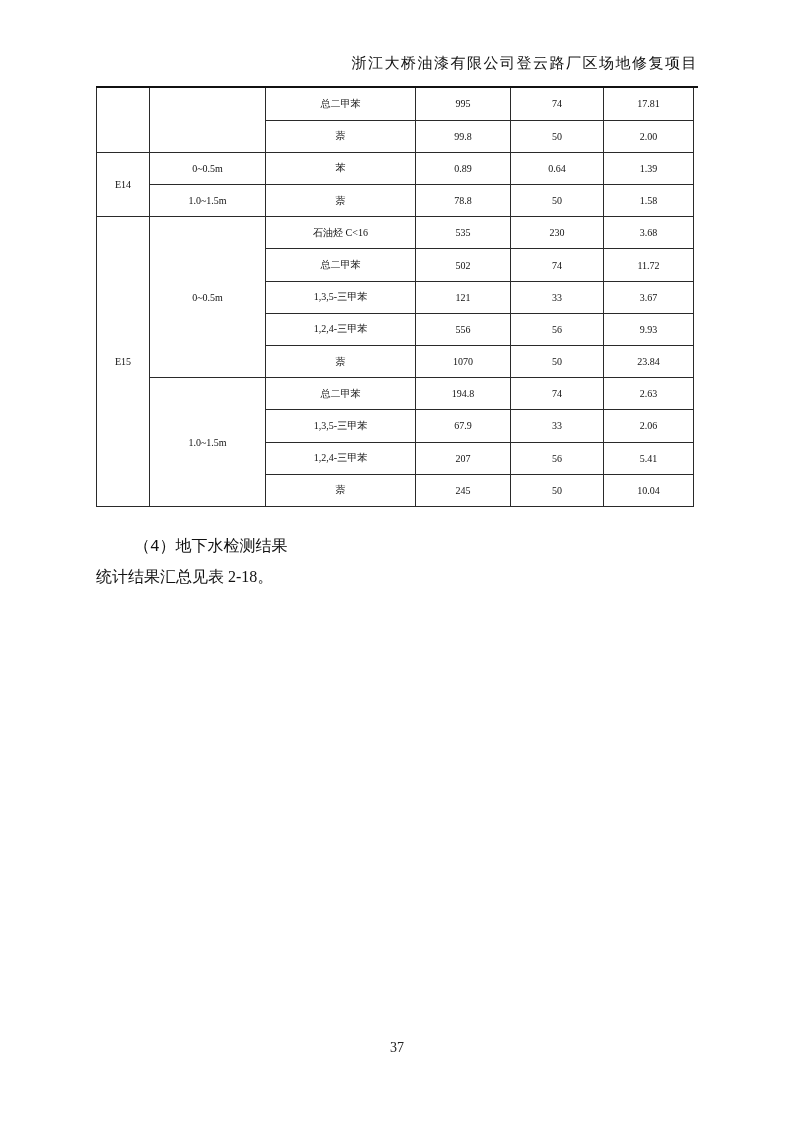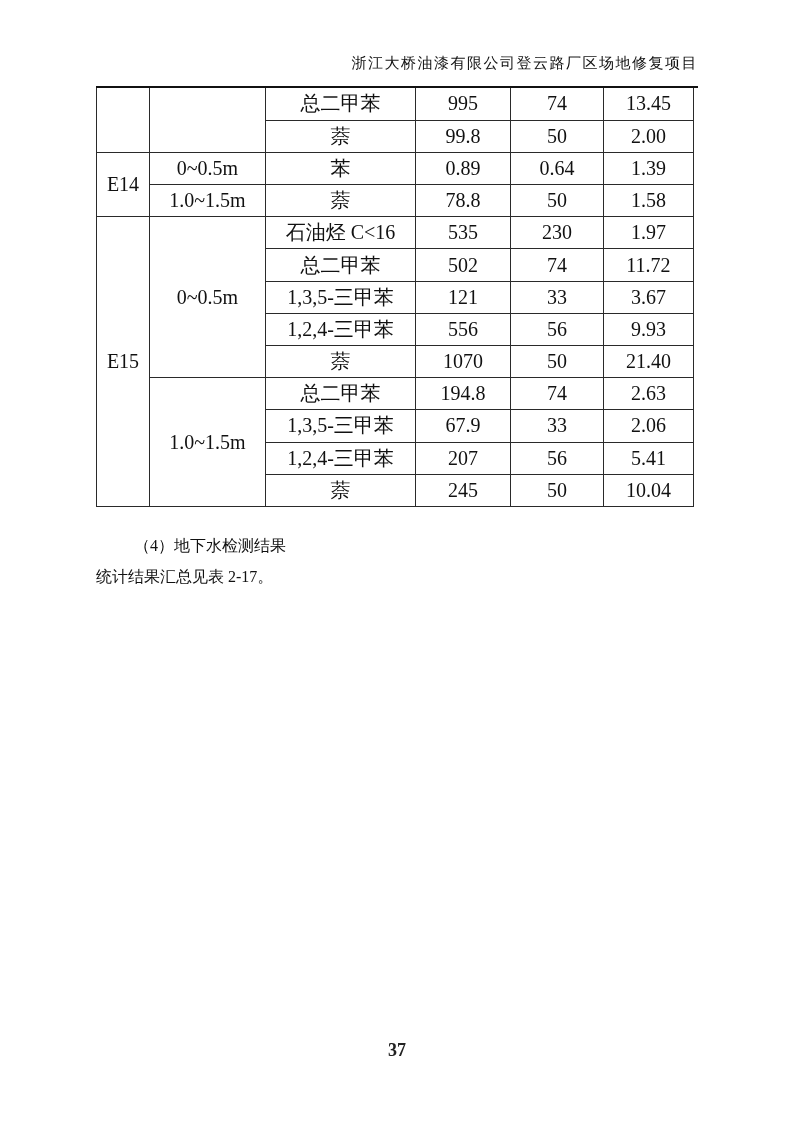--- a/index.html
+++ b/index.html
@@ -39,35 +39,36 @@
     top: 88px;
     left: 96px;
     width: 597px;
     border-collapse: collapse;
     table-layout: fixed;
   }
   table.results td {
     border: 1px solid #2a2a2a;
     text-align: center;
     vertical-align: middle;
-    font-size: 20px;
+    font-size: 10px;
     padding: 0;
     color: #111;
     overflow: hidden;
   }
   table.results tr { height: 32.2px; }
   table.results tr.first-row td { border-top: none; }
   .section-heading {
     position: absolute;
     top: 536px;
     left: 96px;
     width: 602px;
     padding-left: 38px;
     font-size: 16px;
     color: #111;
+    font-family: Liberation Mono, monospace;
   }
   .paragraph {
     position: absolute;
     top: 561px;
     left: 96px;
     width: 602px;
     font-size: 16px;
     line-height: 32px;
     color: #111;
   }
@@ -77,23 +78,22 @@
     text-align: justify;
     text-align-last: justify;
     text-justify: inter-ideograph;
   }
   .page-number {
     position: absolute;
     top: 1040px;
     left: 0;
     width: 100%;
     text-align: center;
-    font-size: 18px;
+    font-size: 14px;
     color: #222;
-    font-weight: bold;
   }
 </style>
 </head>
 <body>
 
 <div class="page">
 
   <div class="header-title">浙江大桥油漆有限公司登云路厂区场地修复项目</div>
   <div class="header-rule"></div>
 
@@ -106,21 +106,21 @@
       <col style="width:93px">
       <col style="width:90px">
     </colgroup>
     <tbody>
       <tr class="first-row">
         <td rowspan="2"></td>
         <td rowspan="2"></td>
         <td>总二甲苯</td>
         <td>995</td>
         <td>74</td>
-        <td>13.45</td>
+        <td>17.81</td>
       </tr>
       <tr>
         <td>萘</td>
         <td>99.8</td>
         <td>50</td>
         <td>2.00</td>
       </tr>
       <tr>
         <td rowspan="2">E14</td>
         <td>0~0.5m</td>
@@ -135,21 +135,21 @@
         <td>78.8</td>
         <td>50</td>
         <td>1.58</td>
       </tr>
       <tr>
         <td rowspan="9">E15</td>
         <td rowspan="5">0~0.5m</td>
         <td>石油烃 C&lt;16</td>
         <td>535</td>
         <td>230</td>
-        <td>1.97</td>
+        <td>3.68</td>
       </tr>
       <tr>
         <td>总二甲苯</td>
         <td>502</td>
         <td>74</td>
         <td>11.72</td>
       </tr>
       <tr>
         <td>1,3,5-三甲苯</td>
         <td>121</td>
@@ -159,21 +159,21 @@
       <tr>
         <td>1,2,4-三甲苯</td>
         <td>556</td>
         <td>56</td>
         <td>9.93</td>
       </tr>
       <tr>
         <td>萘</td>
         <td>1070</td>
         <td>50</td>
-        <td>21.40</td>
+        <td>23.84</td>
       </tr>
       <tr>
         <td rowspan="4">1.0~1.5m</td>
         <td>总二甲苯</td>
         <td>194.8</td>
         <td>74</td>
         <td>2.63</td>
       </tr>
       <tr>
         <td>1,3,5-三甲苯</td>
@@ -192,18 +192,18 @@
         <td>245</td>
         <td>50</td>
         <td>10.04</td>
       </tr>
     </tbody>
   </table>
 
   <div class="section-heading">（4）地下水检测结果</div>
 
   <div class="paragraph">
-    <div class="line">统计结果汇总见表 2-17。</div>
+    <div class="line">统计结果汇总见表 2-18。</div>
   </div>
 
   <div class="page-number">37</div>
 
 </div>
 
 </body></html>

